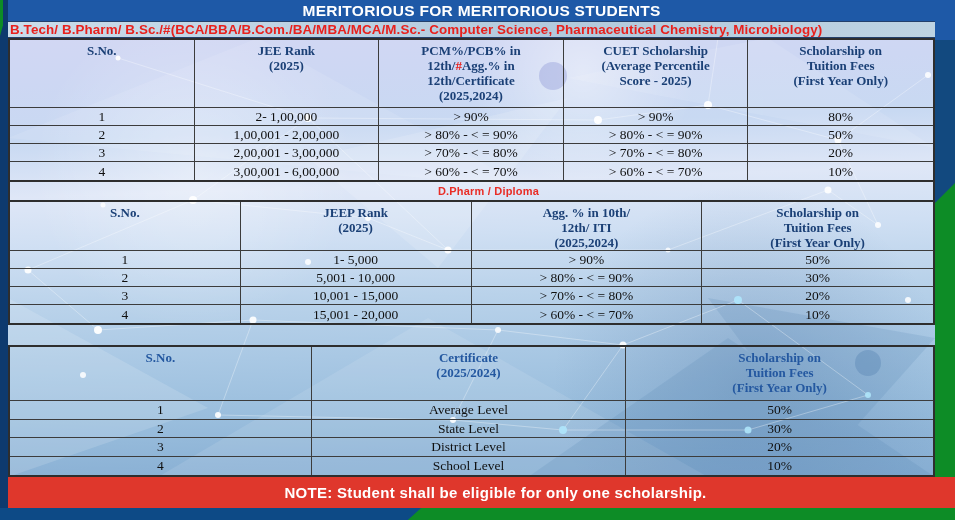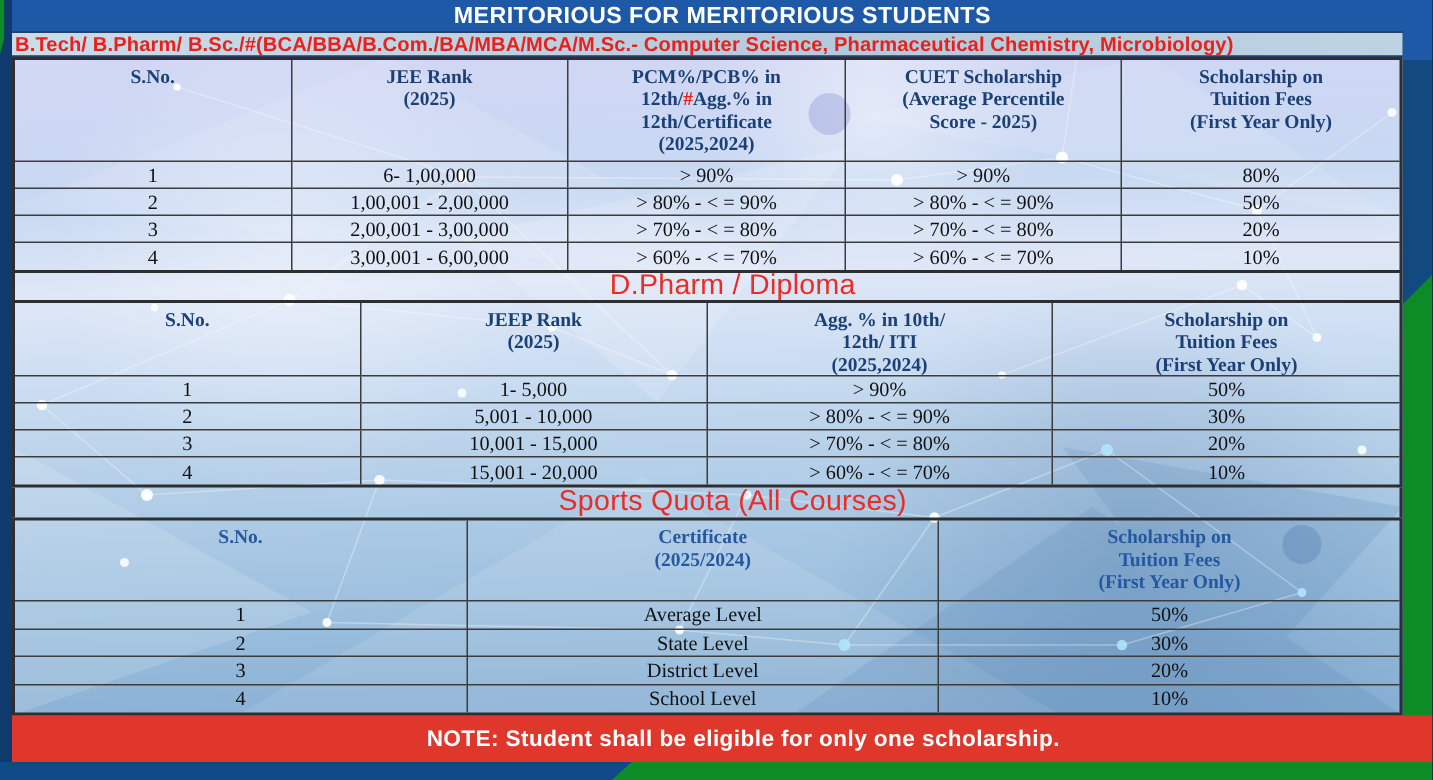--- a/index.html
+++ b/index.html
@@ -41,21 +41,21 @@
      display:flex;align-items:center;justify-content:center;line-height:17px;overflow:hidden;}
   .row .c:last-child{border-right:none;}
   .row:last-child .c{border-bottom:none;}
   .h{font-weight:700;color:#1b4076;font-size:13px;line-height:15px;align-items:flex-start;padding-top:3px;text-align:center;}
   .t3 .h{color:#2458a0;}
   .pre{white-space:pre-line;}
   .red{color:#e8211d;}
   .sect{position:absolute;left:0;width:927px;box-sizing:border-box;
         border-left:2px solid #2e2e2e;border-right:2px solid #2e2e2e;
         display:flex;align-items:center;justify-content:center;}
-  .sect span{color:#e92d26;font-weight:400;font-size:19px;letter-spacing:.2px;padding-left:34px;}
+  .sect span{color:#e92d26;font-weight:700;font-size:11px;letter-spacing:.2px;padding-left:34px;}
   .sect-dpharm{top:144px;height:18px;}
   .sect-sports{top:287px;height:20px;}
   
   .note-bar{position:absolute;left:8px;top:477px;width:927px;height:31px;background:#df372c;
             display:flex;align-items:center;justify-content:center;padding-left:24px;}
   .note-bar span{color:#ffffff;font-weight:700;font-size:15px;letter-spacing:.3px;}
   .bottom-bar{position:absolute;left:0;top:508px;width:955px;height:12px;background:#0d4a86;}
   .bottom-green{position:absolute;left:0;top:0;width:955px;height:12px;background:#0d8c26;
             clip-path:polygon(42.7% 100%,44.1% 0,100% 0,100% 100%);}
 </style>
@@ -159,21 +159,21 @@
 Score - 2025)</span>
           </div>
         <div class="c h">
             <span class="pre">Scholarship on
 Tuition Fees
 (First Year Only)</span>
           </div>
       </div>
       <div class="row">
         <div class="c">1</div>
-        <div class="c">6- 1,00,000</div>
+        <div class="c">2- 1,00,000</div>
         <div class="c">&gt; 90%</div>
         <div class="c">&gt; 90%</div>
         <div class="c">80%</div>
       </div>
       <div class="row">
         <div class="c">2</div>
         <div class="c">1,00,001 - 2,00,000</div>
         <div class="c">&gt; 80% - &lt; = 90%</div>
         <div class="c">&gt; 80% - &lt; = 90%</div>
         <div class="c">50%</div>
@@ -235,23 +235,20 @@
         <div class="c">20%</div>
       </div>
       <div class="row">
         <div class="c">4</div>
         <div class="c">15,001 - 20,000</div>
         <div class="c">&gt; 60% - &lt; = 70%</div>
         <div class="c">10%</div>
       </div>
     </div>
 
-    <div class="sect sect-sports">
-      <span>Sports Quota (All Courses)</span>
-    </div>
 
     <div class="tbl t3">
       <div class="row">
         <div class="c h pre">S.No.</div>
         <div class="c h">
             <span class="pre">Certificate
 (2025/2024)</span>
           </div>
         <div class="c h">
             <span class="pre">Scholarship on

